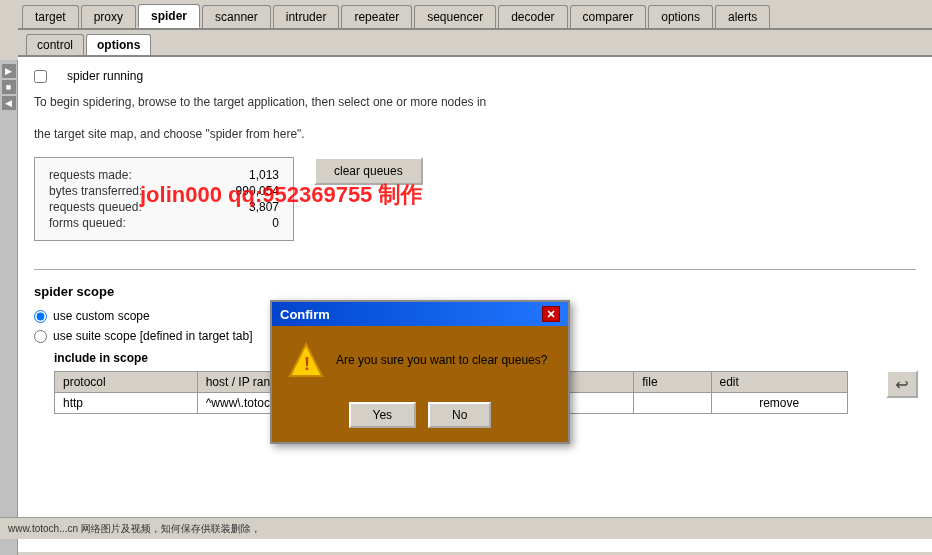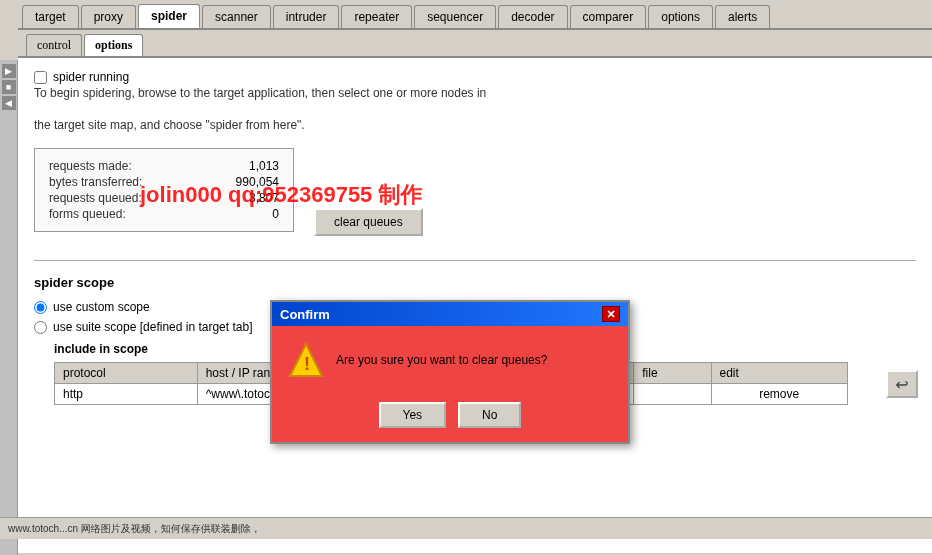--- a/index.html
+++ b/index.html
@@ -36,21 +36,20 @@
       font-weight: bold;
       border-bottom: 1px solid #fff;
     }
 
     
     .sub-tabs {
       display: flex;
       background: #d4d0c8;
       padding: 4px 16px 0 8px;
       border-bottom: 2px solid #888;
-      font-family: Liberation Serif, serif;
     }
     .sub-tab {
       padding: 3px 10px;
       background: #d4d0c8;
       border: 1px solid #888;
       border-bottom: none;
       cursor: pointer;
       font-size: 12px;
       margin-right: 2px;
       border-radius: 3px 3px 0 0;
@@ -65,20 +64,22 @@
       background: #fff;
       padding: 12px 16px;
       height: calc(555px - 60px);
       overflow: hidden;
     }
 
     
     .checkbox-row {
       display: flex;
       align-items: center;
+      margin-bottom: 10px;
+      gap: 14px;
     }
     .checkbox-row input[type="checkbox"] {
       margin-right: 6px;
     }
 
     
     .description {
       font-size: 12px;
       color: #333;
       margin-bottom: 14px;
@@ -104,21 +105,20 @@
       padding-right: 20px;
     }
     .stats-table tr td:last-child {
       text-align: right;
       font-weight: normal;
     }
 
     
     .clear-queues-btn {
       display: inline-block;
-      margin-top: 60px;
       padding: 5px 18px;
       background: #d4d0c8;
       border: 2px outset #fff;
       cursor: pointer;
       font-size: 12px;
       text-align: center;
     }
 
     .stats-area {
       display: flex;
@@ -192,22 +192,22 @@
     
     .dialog-overlay {
       position: absolute;
       top: 0; left: 0; right: 0; bottom: 0;
       z-index: 100;
     }
     .dialog {
       position: absolute;
       top: 300px;
       left: 270px;
-      width: 360px;
-      background: #ef4444;
+      width: 300px;
+      background: #a16207;
       border: 2px solid #888;
       box-shadow: 3px 3px 8px rgba(0,0,0,0.4);
     }
     .dialog-title-bar {
       background: linear-gradient(to right, #0044cc, #2277ff);
       color: white;
       padding: 4px 8px;
       display: flex;
       justify-content: space-between;
       align-items: center;

